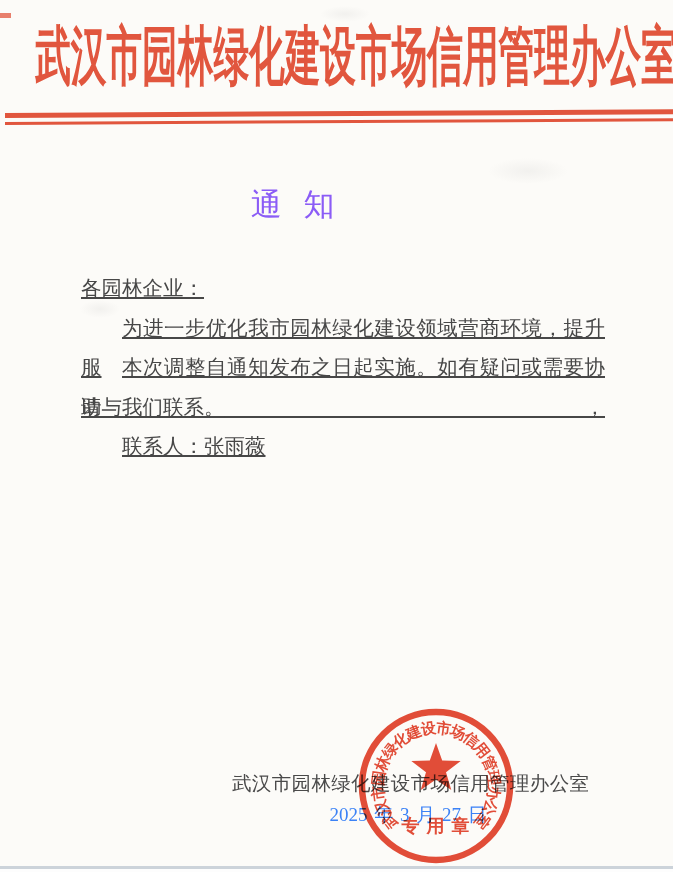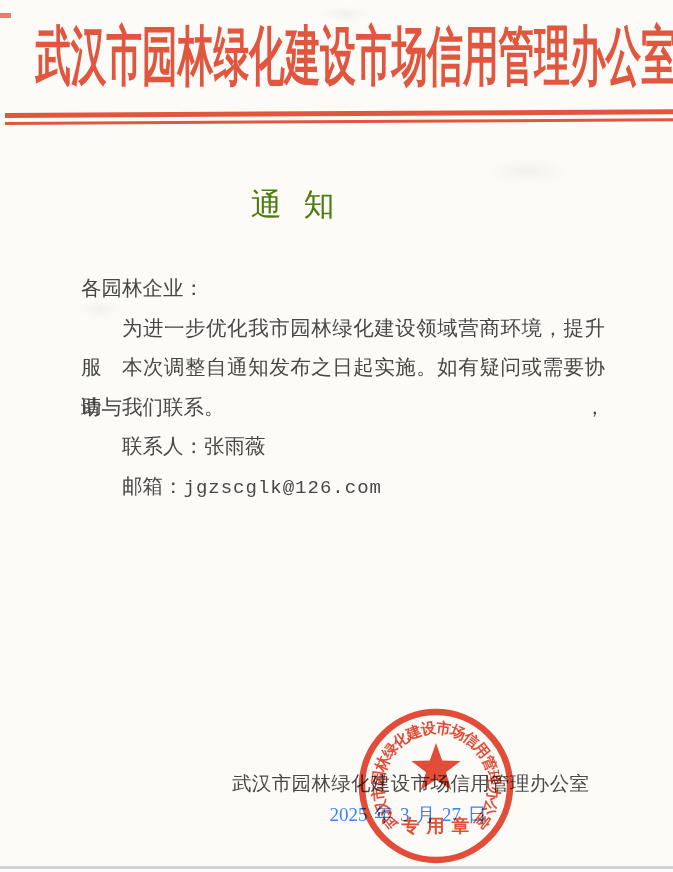--- a/index.html
+++ b/index.html
@@ -29,29 +29,29 @@
     font-size:62px;font-weight:700;line-height:74px;
     color:var(--accent);
     letter-spacing:0px;
   }
   .rule{position:absolute;left:5px;right:0;background:var(--accent);transform:rotate(-0.32deg);}
   .rule-thick{top:111px;height:5px;}
   .rule-thin{top:120px;height:2.5px;}
 
   .doc-title{
     position:absolute;top:184px;left:0;width:586px;
-    text-align:center;font-size:31px;color:#4d7c0f;
+    text-align:center;font-size:31px;color:#8b5cf6;
     word-spacing:12px;letter-spacing:1px;
   }
 
   .doc-body{
     position:absolute;left:81px;top:269px;width:524px;
     font-size:20.5px;color:#474747;
   }
-  .doc-line{height:39.6px;line-height:39.6px;white-space:nowrap;}
+  .doc-line{height:39.6px;line-height:39.6px;white-space:nowrap;text-decoration:underline;}
   .indent{text-indent:41px;}
   .just{text-align:justify;text-align-last:justify;white-space:normal;}
   .latin{font-family:"Liberation Mono","DejaVu Sans Mono",monospace;font-size:19px;letter-spacing:1px;}
 
   .sig-org{
     position:absolute;left:232px;top:772px;width:357px;
     font-size:19.5px;color:#4a4a4a;
     text-align:justify;text-align-last:justify;line-height:24px;
   }
   .sig-date{
@@ -88,21 +88,20 @@
   <div class="rule rule-thin"></div>
 
   <div class="doc-title">通 知</div>
 
   <div class="doc-body">
     <div class="doc-line">各园林企业：</div>
     <div class="doc-line just indent">为进一步优化我市园林绿化建设领域营商环境，提升服</div>
     <div class="doc-line just indent">本次调整自通知发布之日起实施。如有疑问或需要协助，</div>
     <div class="doc-line">请与我们联系。</div>
     <div class="doc-line indent"><span>联系人：</span><span>张雨薇</span></div>
-    <div class="doc-line indent"><span>邮箱：</span><span class="latin">jgzscglk@126.com</span></div>
   </div>
 
   <div class="sig-org">武汉市园林绿化建设市场信用管理办公室</div>
   <div class="sig-date">2025 年 3 月 27 日</div>
 
   <svg class="seal" width="170" height="170" viewBox="0 0 170 170">
     <circle class="seal-stroke" cx="85" cy="85" r="74" fill="none" stroke-width="6.5"></circle>
     <g id="seal-arc">
         <text transform="translate(38.7,119.9) rotate(-127.0)" class="seal-fill seal-arc-char">武</text>
         <text transform="translate(31.2,106.8) rotate(-112.1)" class="seal-fill seal-arc-char">汉</text>

